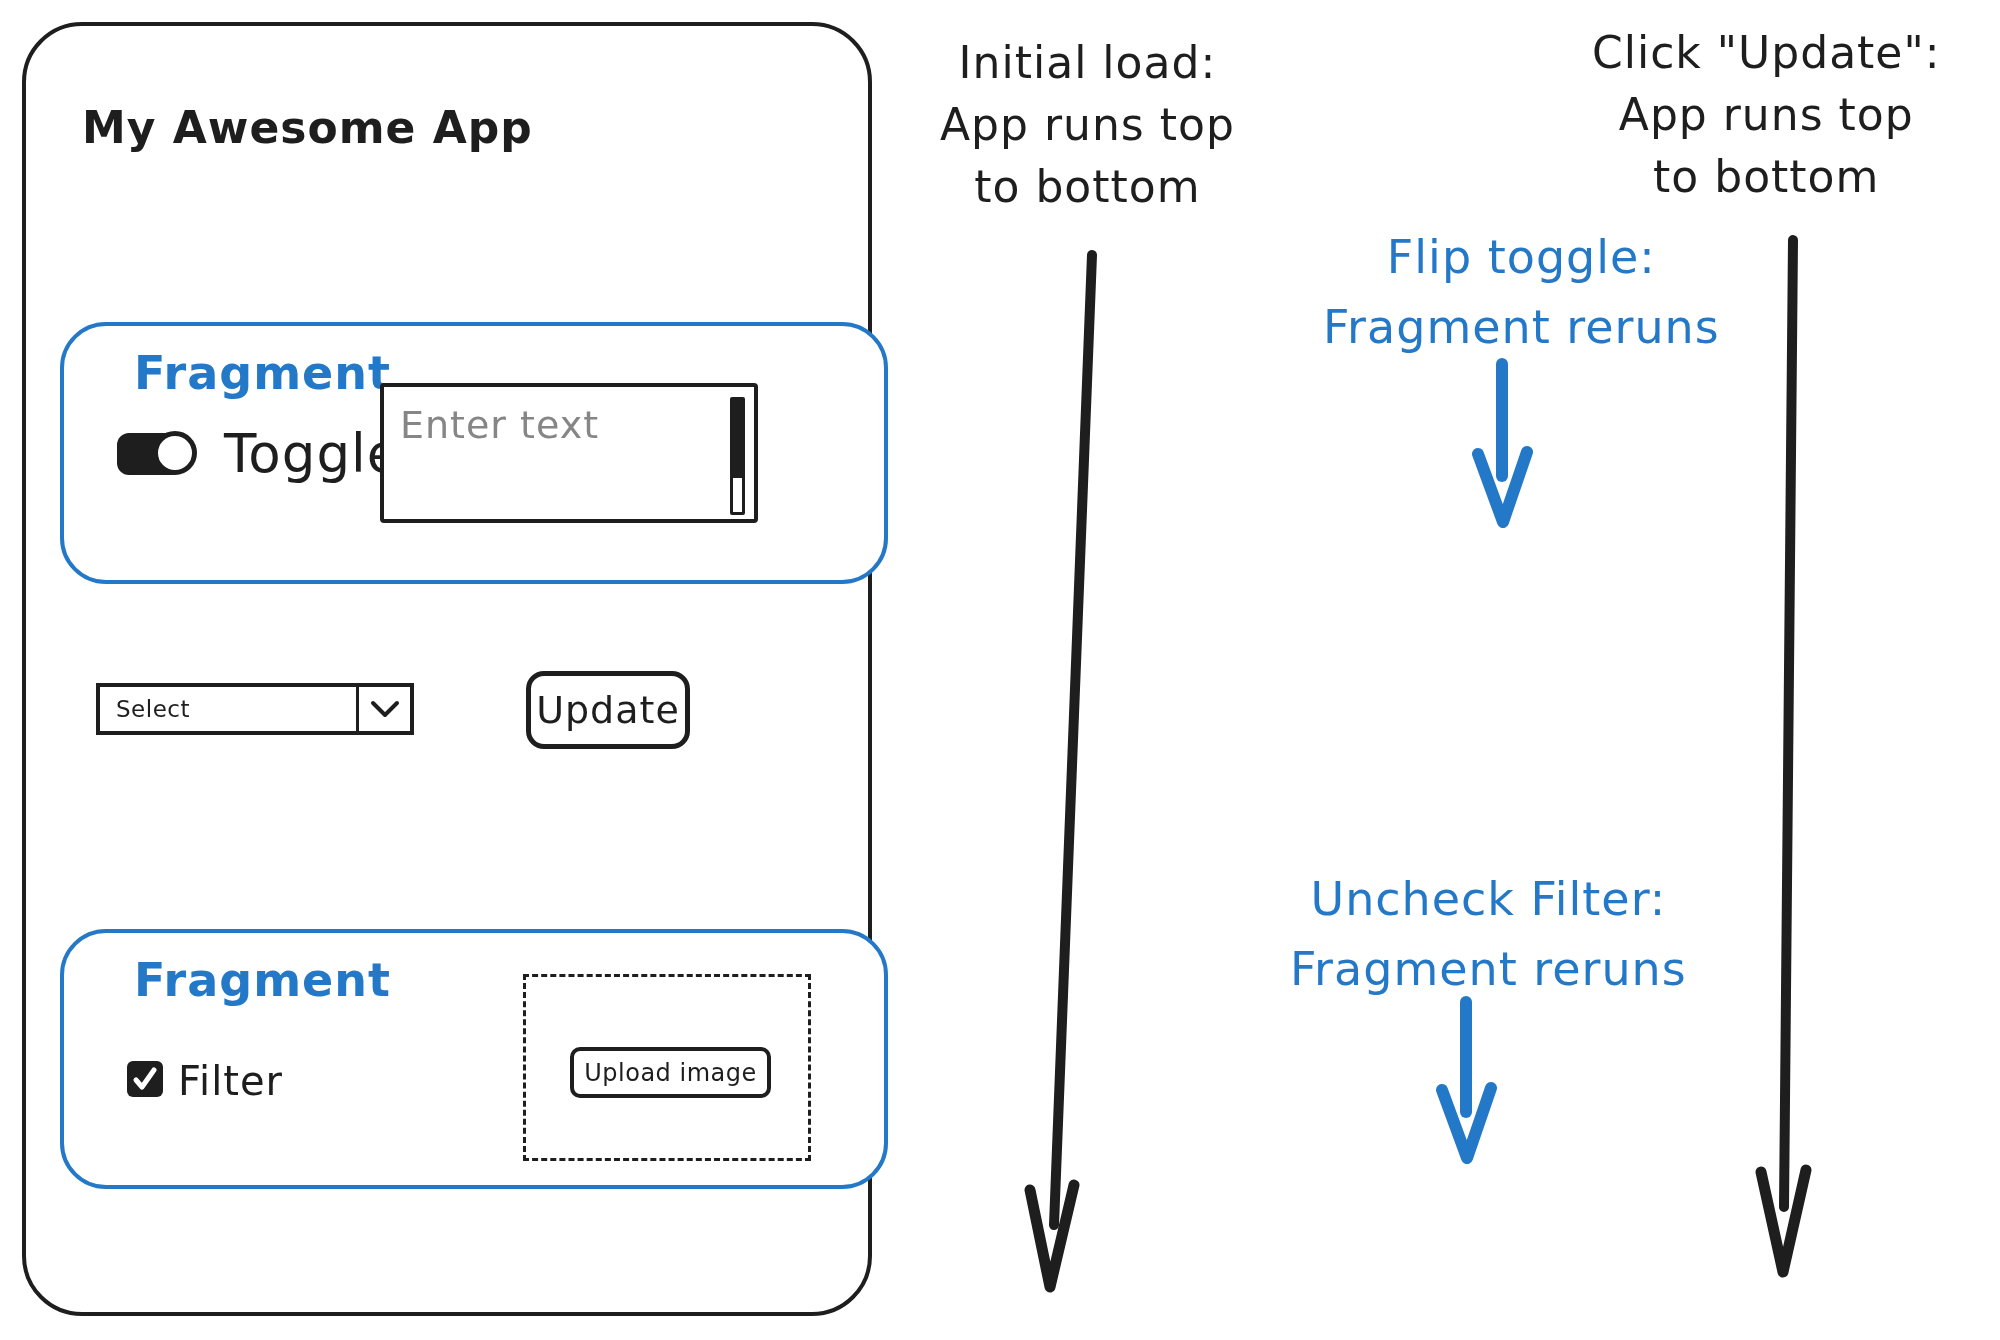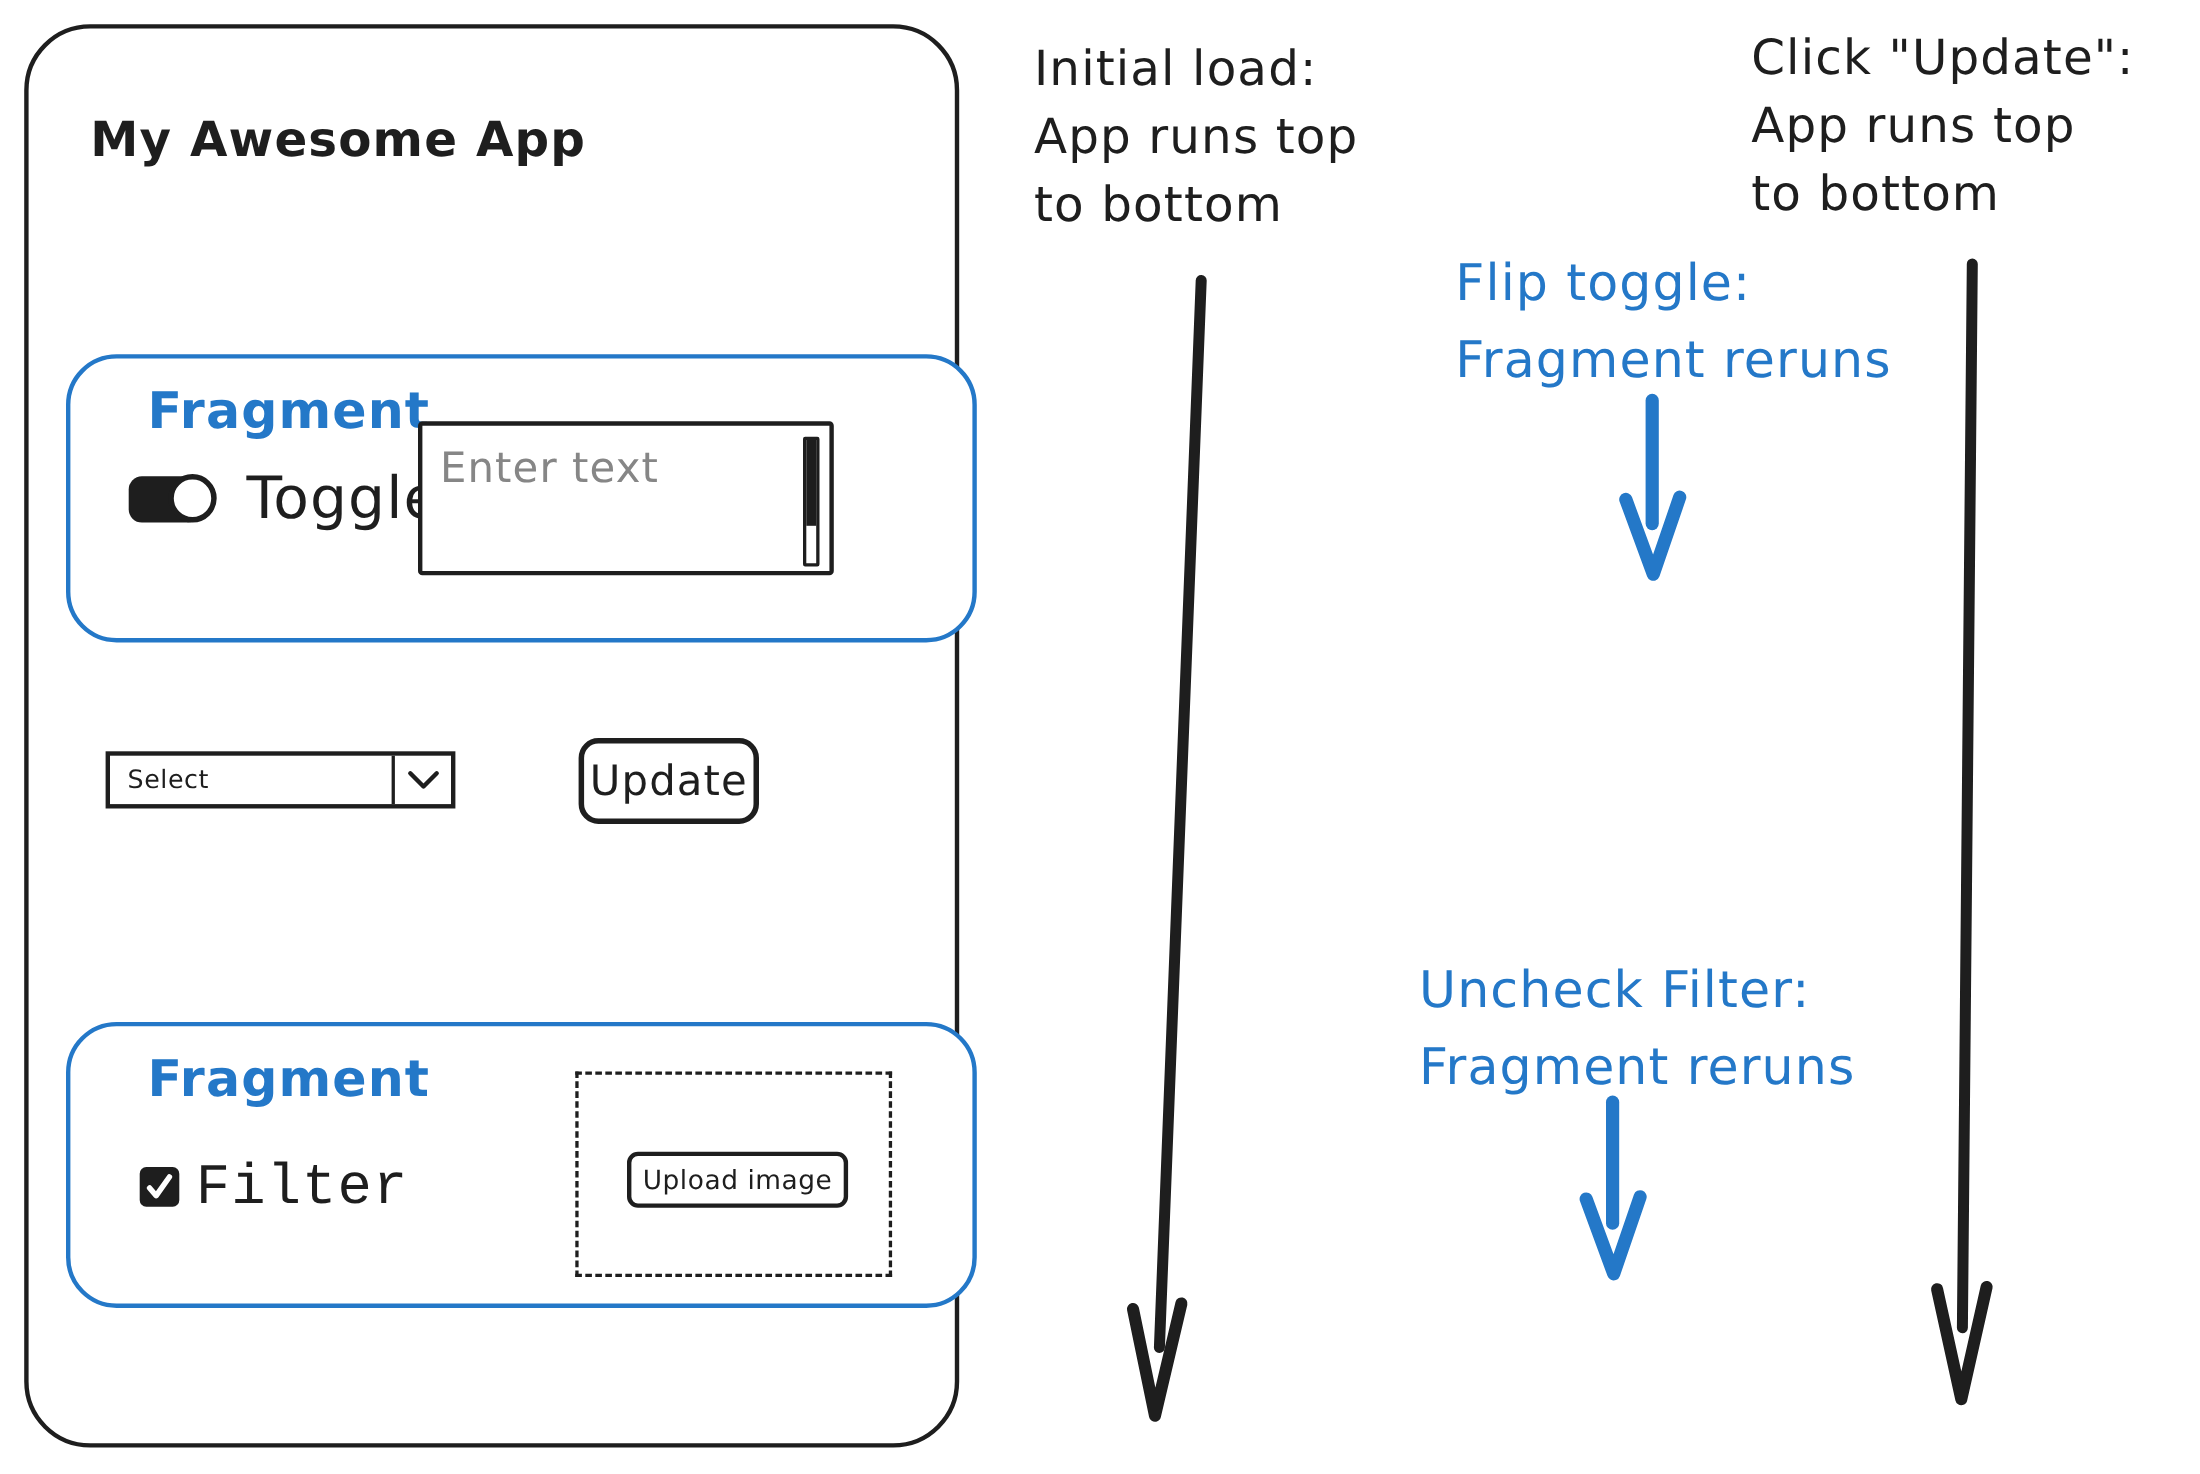--- a/index.html
+++ b/index.html
@@ -95,35 +95,35 @@
     font-size:38px;letter-spacing:1px;color:var(--ink);cursor:pointer;
   }
   
   .checkbox{
     position:absolute;left:63px;top:128px;width:36px;height:36px;
     background:var(--ink);border-radius:6px;
     display:flex;align-items:center;justify-content:center;
   }
   .filter-label{
     position:absolute;left:114px;top:122px;
-    font-size:52px;letter-spacing:1px;line-height:52px;color:var(--ink);font-family:Liberation Mono, monospace;
+    font-size:40px;letter-spacing:1px;line-height:52px;color:var(--ink);
   }
   .upload-dropzone{
     position:absolute;left:459px;top:41px;width:288px;height:187px;
     border:3px dashed var(--ink);background:#fff;
   }
   .upload-btn{
     position:absolute;left:44px;top:70px;width:201px;height:51px;
     border:4px solid var(--ink);border-radius:10px;background:#fff;
     display:flex;align-items:center;justify-content:center;
     font-size:24px;letter-spacing:0.5px;color:var(--ink);cursor:pointer;
   }
   
   .note{position:absolute;white-space:nowrap;}
-  .note .line{display:block;}
+  .note .line{display:block;text-align:center;}
   .note.black{
     color:var(--ink);font-size:44px;line-height:62px;letter-spacing:1px;font-weight:500;
   }
   .note.blue{
     color:var(--blue);font-size:46px;line-height:70px;letter-spacing:1px;font-weight:500;
   }
   .note-initial{left:940px;top:32px;}
   .note-click-update{left:1592px;top:22px;}
   .note-flip{left:1323px;top:222px;}
   .note-uncheck{left:1290px;top:864px;}

